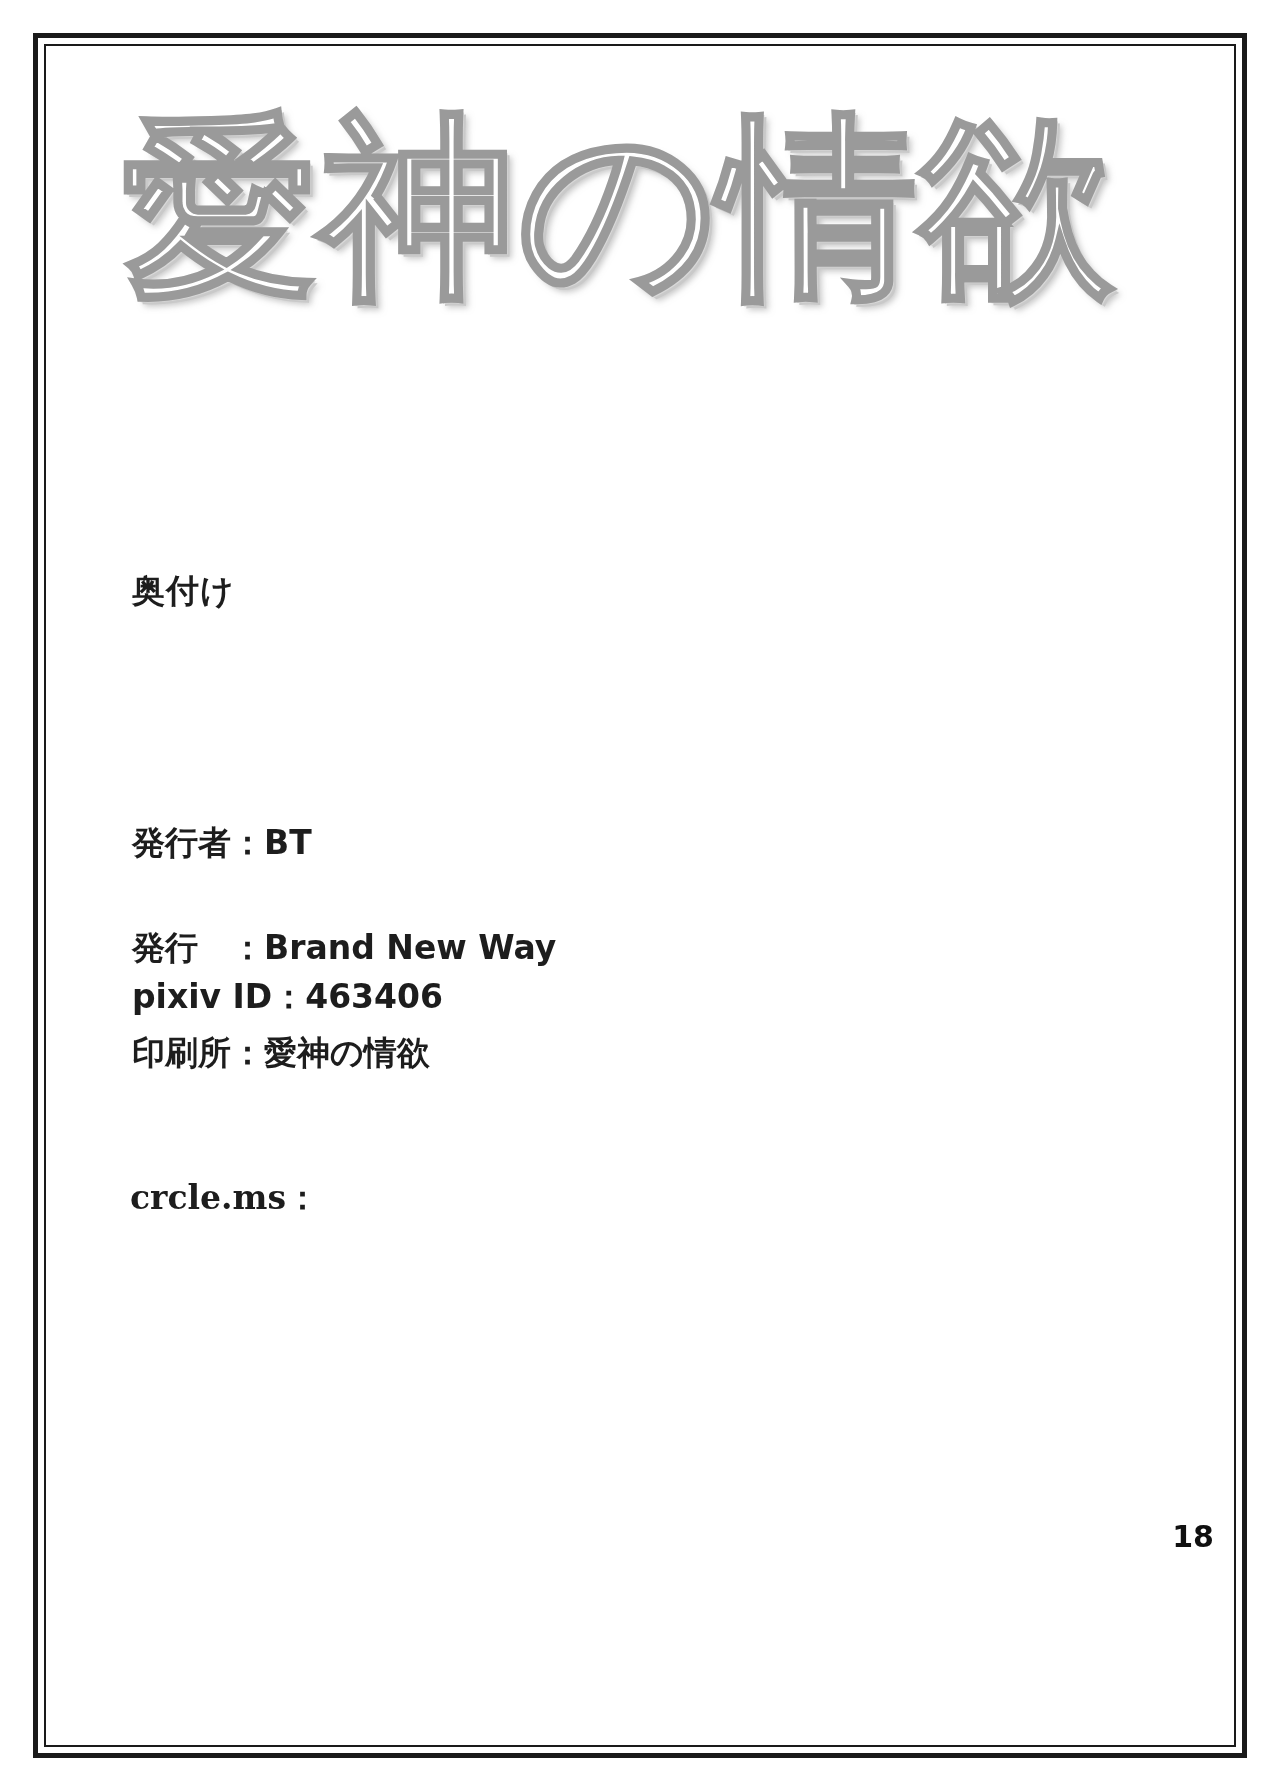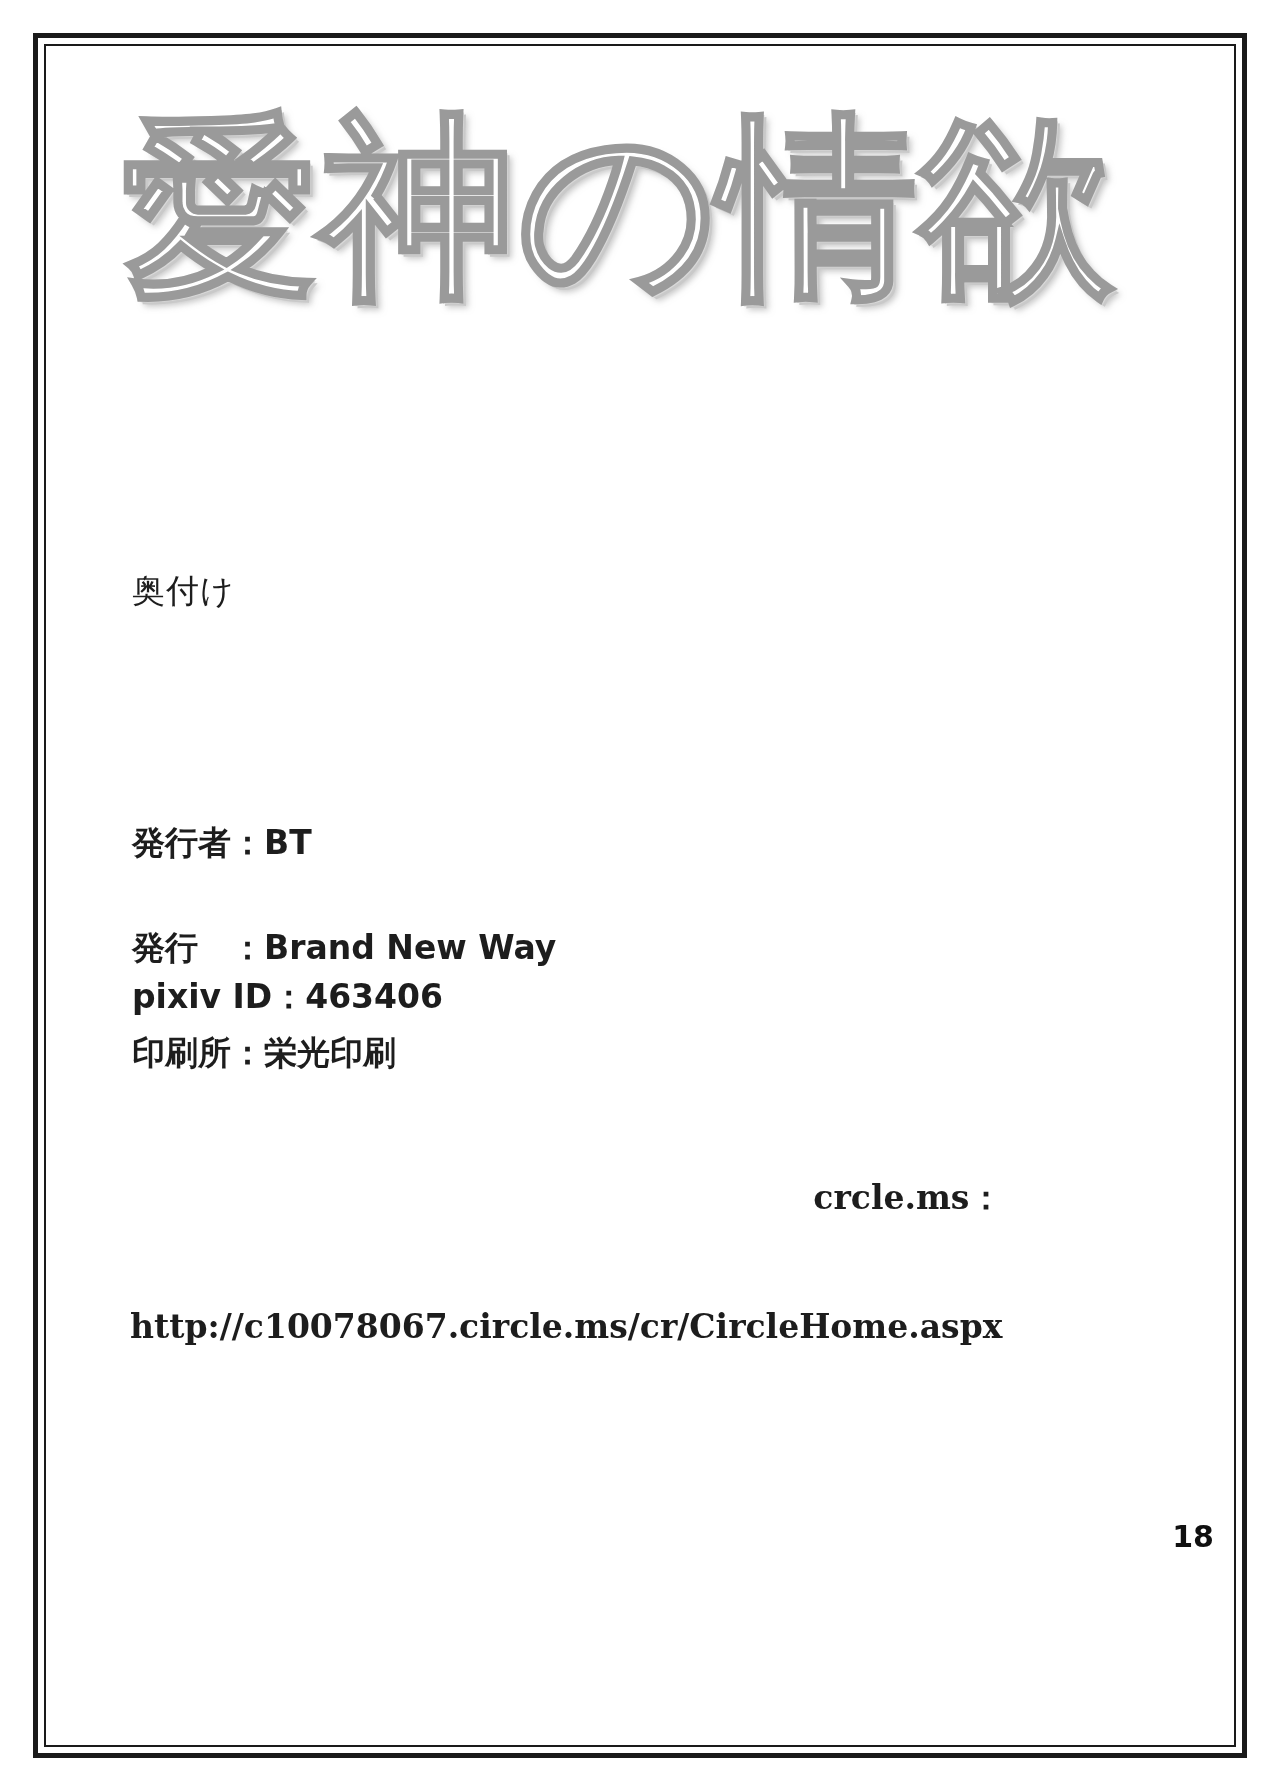--- a/index.html
+++ b/index.html
@@ -63,21 +63,21 @@
       4px 4px 0 #c9c9c9,
       6px 6px 6px rgba(150,150,150,0.55);
     user-select: none;
   }
 
   .section-label {
     position: absolute;
     left: 120px;
     top: 569px;
     font-family: "DejaVu Sans", "Liberation Sans", sans-serif;
-    font-weight: normal;
+    font-weight: bold;
     font-size: 33px;
     letter-spacing: 1px;
     color: #1d1d1d;
   }
 
   .colophon {
     position: absolute;
     left: 120px;
     top: 755px;
     font-family: "DejaVu Sans", "Liberation Sans", sans-serif;
@@ -135,25 +135,24 @@
 
 <div class="content">
 
   <div class="title">愛神の情欲</div>
 
   <div class="section-label">奥付け</div>
 
   <div class="colophon">
     <span class="row">発行者：BT</span>
     <span class="row">発行　：Brand New Way</span>
-    <span class="row">印刷所：栄光印刷</span>
+    <span class="row">印刷所：愛神の情欲</span>
   </div>
 
   <div class="pixiv-id">pixiv ID：463406</div>
 
   <div class="circle-block">
     <span class="row">crcle.ms：</span>
-    <span class="row">http://c10078067.circle.ms/cr/CircleHome.aspx</span>
   </div>
 
   <div class="page-number">18</div>
 
 </div>
 
 </body></html>

